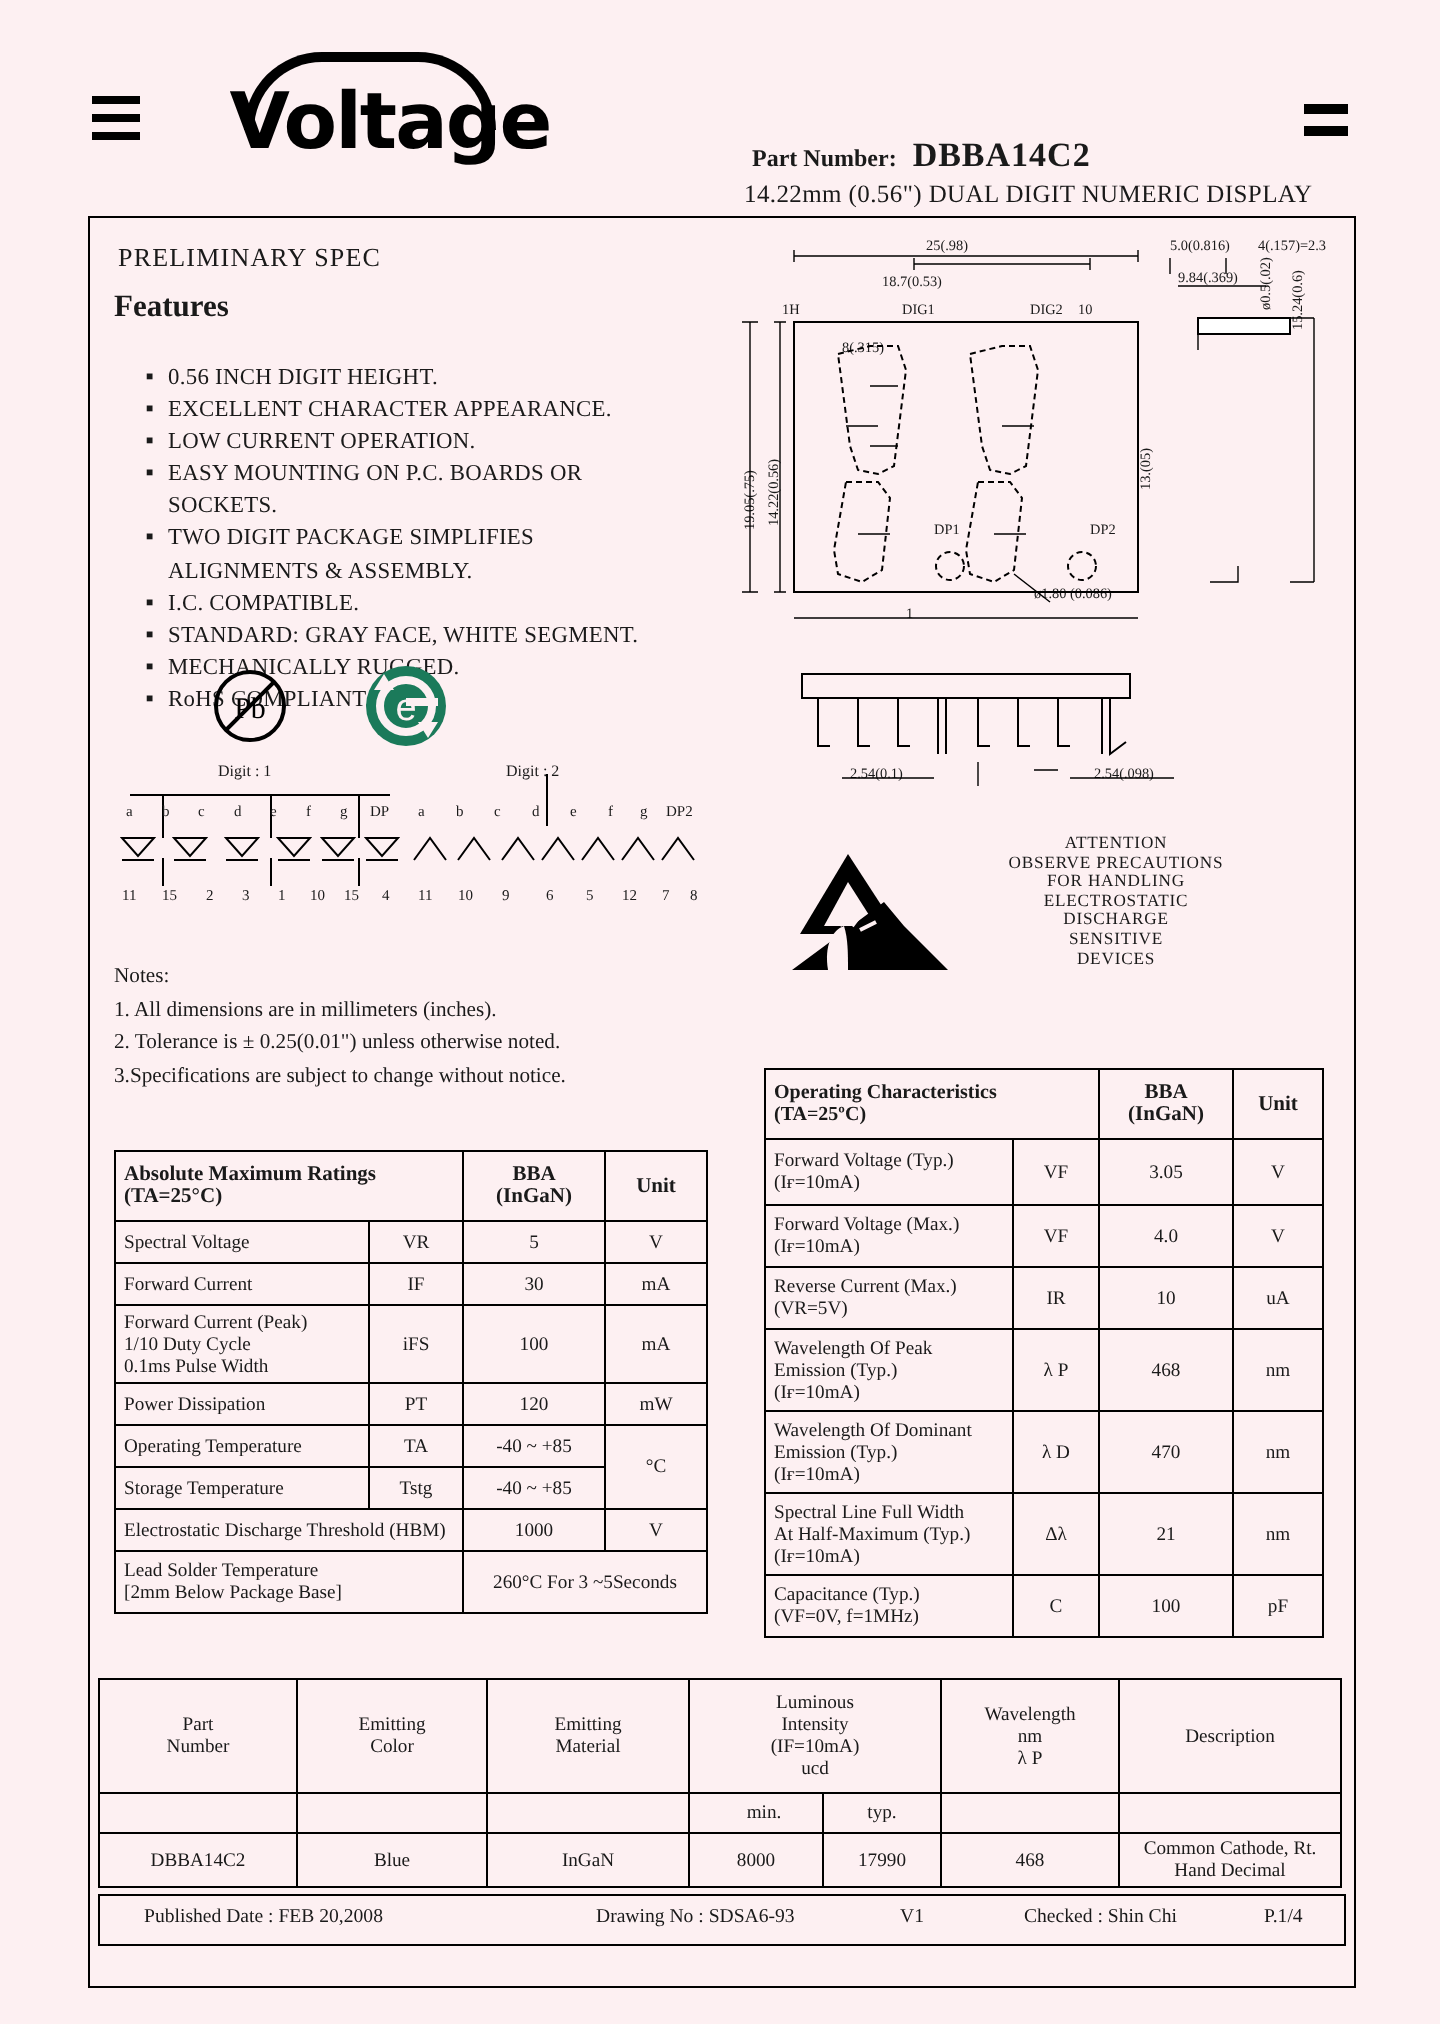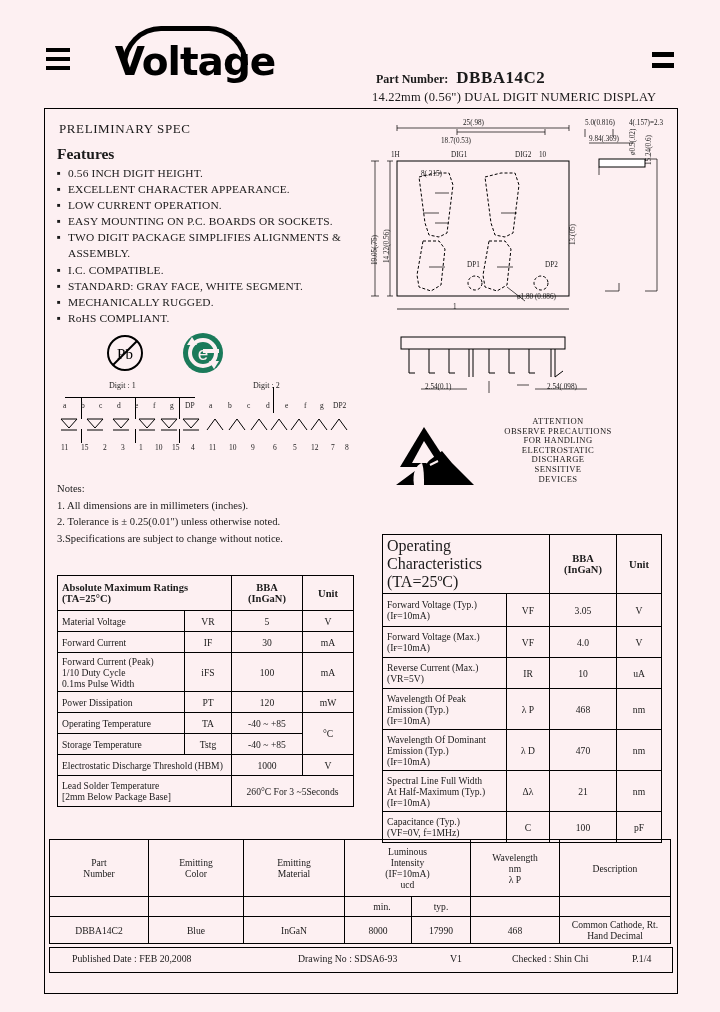--- a/index.html
+++ b/index.html
@@ -39,21 +39,21 @@
   .frame{position:absolute;left:44px;top:108px;width:632px;height:884px;
     border:1.5px solid #000;background:transparent;}
 
   
   .prelim{position:absolute;left:14px;top:12px;font-size:13px;letter-spacing:.6px;}
   .features-h{position:absolute;left:12px;top:36px;font-size:15.5px;font-weight:bold;}
   .features{position:absolute;left:12px;top:56px;width:300px;font-size:11.4px;
     line-height:16.1px;letter-spacing:.15px;}
   .features li{list-style:none;position:relative;padding-left:11px;}
   .features li:before{content:"\25A0";position:absolute;left:0;top:0;font-size:6px;line-height:16px;}
-  .features ul{margin:0;padding:0;}
+  .features ul{margin:16px;padding:0;}
 
   .rohs{position:absolute;left:60px;top:222px;width:160px;height:48px;}
   .pb-logo{position:absolute;left:0;top:2px;width:40px;height:40px;}
   .e-logo{position:absolute;left:76px;top:0;width:44px;height:44px;}
 
   
   .circuit{position:absolute;left:12px;top:272px;width:300px;height:88px;}
   .cir-lbl{position:absolute;font-size:8px;}
   .cir-pin{position:absolute;font-size:7.5px;}
   .seg-lbl{position:absolute;font-size:7.5px;}
@@ -69,21 +69,21 @@
   .tbl-amr .c-val{width:62px;text-align:center;}
   .tbl-amr .c-unit{width:42px;text-align:center;}
   .tbl-amr .hdr{font-weight:bold;font-size:10.5px;}
   .tbl-amr .hdr-c{text-align:center;font-weight:bold;font-size:10.5px;}
 
   .tbl-oc{position:absolute;left:337px;top:425px;width:280px;}
   .tbl-oc td{height:16px;}
   .tbl-oc .c-sym{width:34px;text-align:center;}
   .tbl-oc .c-val{width:58px;text-align:center;}
   .tbl-oc .c-unit{width:36px;text-align:center;}
-  .tbl-oc .hdr{font-weight:normal;font-size:16px;}
+  .tbl-oc .hdr{font-weight:bold;font-size:10px;}
   .tbl-oc .hdr-c{text-align:center;font-weight:bold;font-size:10.5px;}
 
   .tbl-sum{position:absolute;left:4px;top:730px;width:622px;}
   .tbl-sum td{text-align:center;height:15px;font-size:9.6px;}
   .tbl-sum td.hh{height:52px;vertical-align:middle;}
 
   .footer{position:absolute;left:4px;top:838px;width:622px;height:24px;
     border:1px solid #000;}
   .footer div{position:absolute;top:5px;font-size:9.8px;}
 
@@ -339,21 +339,21 @@
           <div>Absolute Maximum Ratings</div>
           <div>(TA=25°C)</div>
         </td>
         <td class="hdr-c c-val">
           <div>BBA</div>
           <div>(InGaN)</div>
         </td>
         <td class="hdr-c c-unit">Unit</td>
       </tr>
       <tr>
-        <td>Material Voltage</td>
+        <td>Spectral Voltage</td>
         <td class="c-sym">VR</td>
         <td class="c-val">5</td>
         <td class="c-unit">V</td>
       </tr>
       <tr>
         <td>Forward Current</td>
         <td class="c-sym">IF</td>
         <td class="c-val">30</td>
         <td class="c-unit">mA</td>
       </tr>

